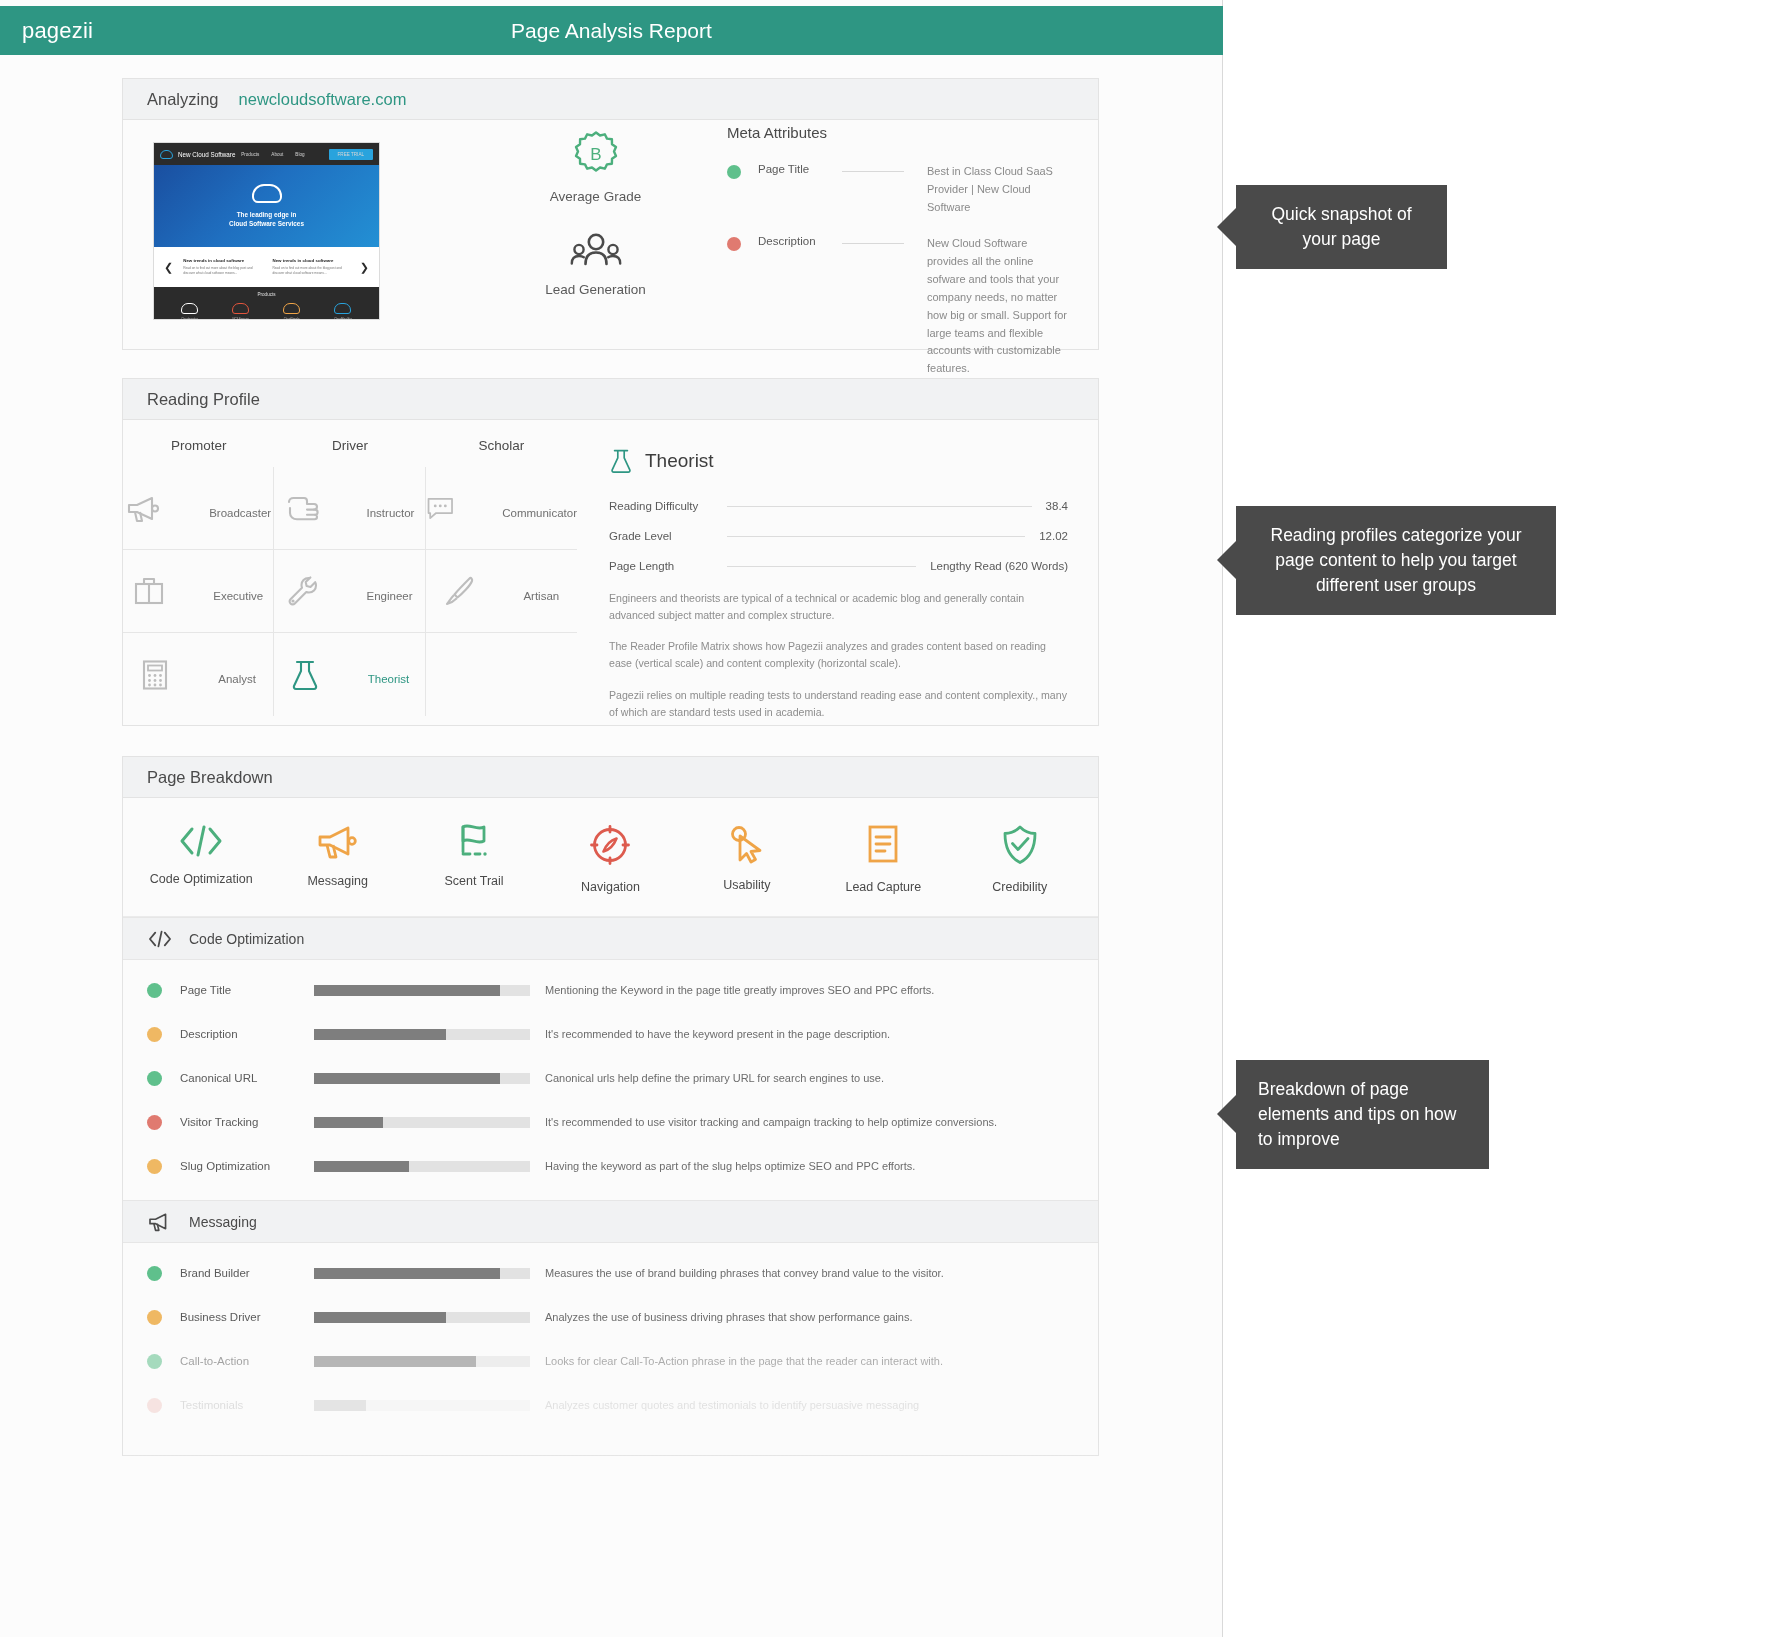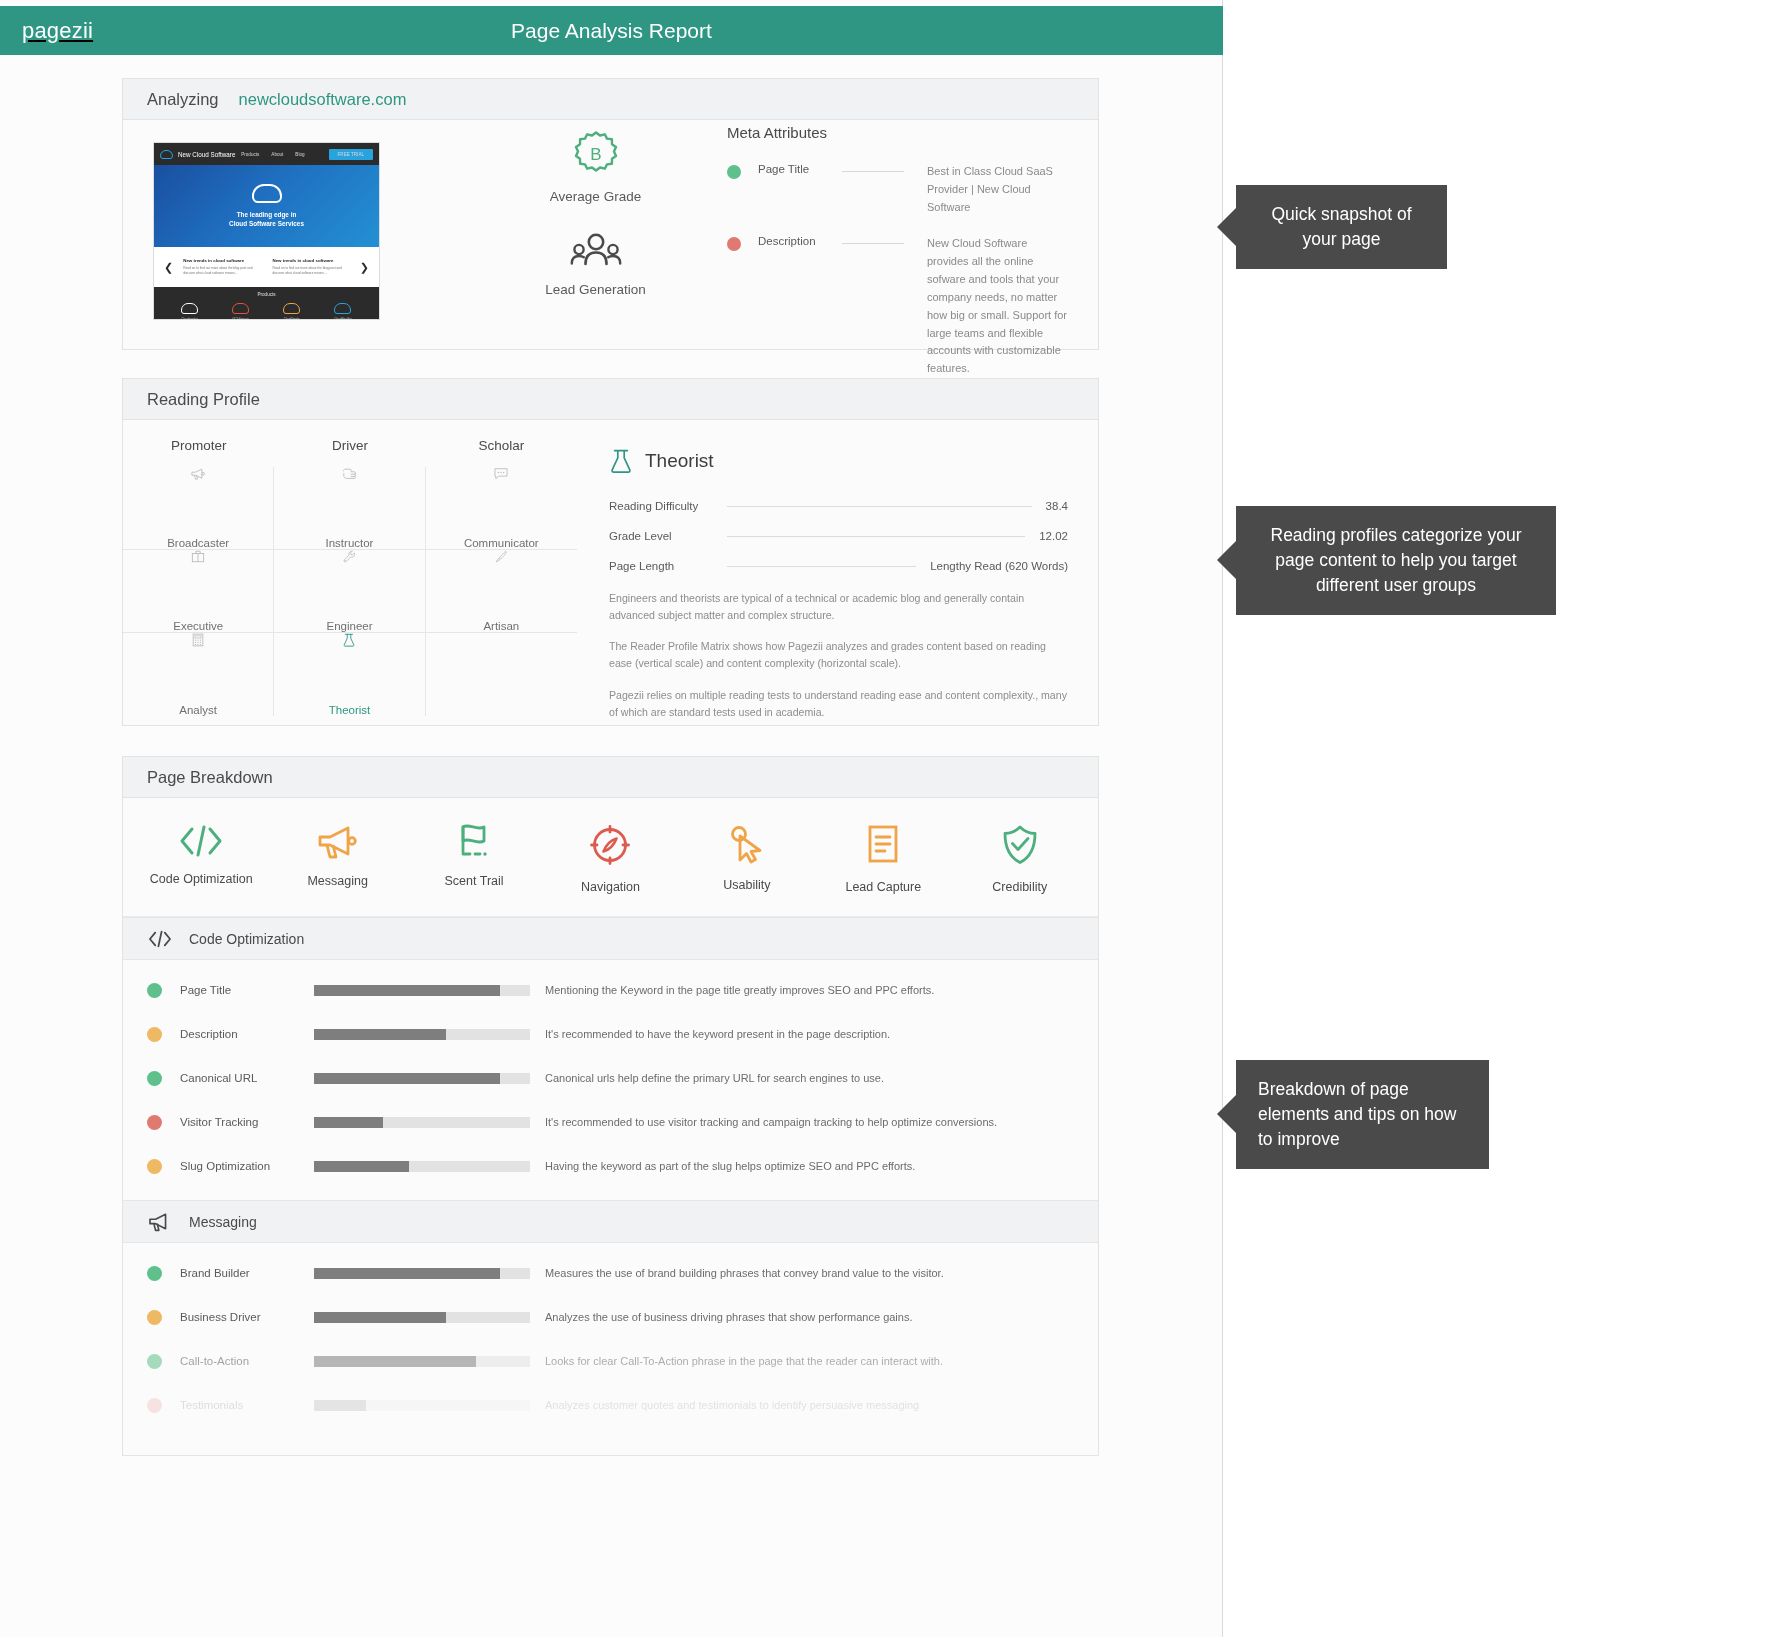--- a/index.html
+++ b/index.html
@@ -16,21 +16,21 @@
   #page-col {
     position:absolute; left:0; top:0; width:1223px; height:1637px;
     background:#fcfcfc;
     border-right:1px solid #d9d9d9;
   }
 
   
   #topbar {
     position:absolute; left:0; top:6px; width:1223px; height:49px;
     background:#2e9683;
-    display:flex; align-items:center;text-decoration:underline;
+    display:flex; align-items:center;
   }
   #brand {
     color:#ffffff; font-size:22px; letter-spacing:.2px;
     margin-left:22px; font-weight:400;
   }
   #report-title {
     position:absolute; left:0; right:0; text-align:center;
     color:#ffffff; font-size:21px; font-weight:400;
   }
 
@@ -110,21 +110,21 @@
   .meta-val { margin-left:23px; font-size:11px; color:#8a8a8a; line-height:1.62; width:272px; }
 
   
   #reading { top:378px; height:348px; }
   #reading-body { display:flex; height:306px; }
   .matrix { width:454px; flex:none; padding-top:10px; }
   .matrix-head { display:flex; }
   .matrix-head div { flex:1; text-align:center; font-size:13.5px; color:#4a4a4a; padding:8px 0 14px 0; }
   .matrix-grid { display:flex; flex-wrap:wrap; }
   .mcell {
-    width:33.3333%; height:83px; display:flex; flex-direction:column;
+    width:33.3333%; height:83px; display:flex; 
     align-items:center; justify-content:center;
     border-right:1px solid #e6e6e6; border-bottom:1px solid #e6e6e6;gap:48px;
   }
   .mcell:nth-child(3n) { border-right:none; }
   .mcell:nth-child(n+7) { border-bottom:none; }
   .mcell .lbl { font-size:11.5px; color:#707070; margin-top:9px; }
   .mcell.active .lbl { color:#2e9683; }
 
   .profile { flex:1; padding:28px 30px 0 32px; position:relative; }
   .profile-title { display:flex; align-items:center; gap:12px; margin-bottom:26px; }

